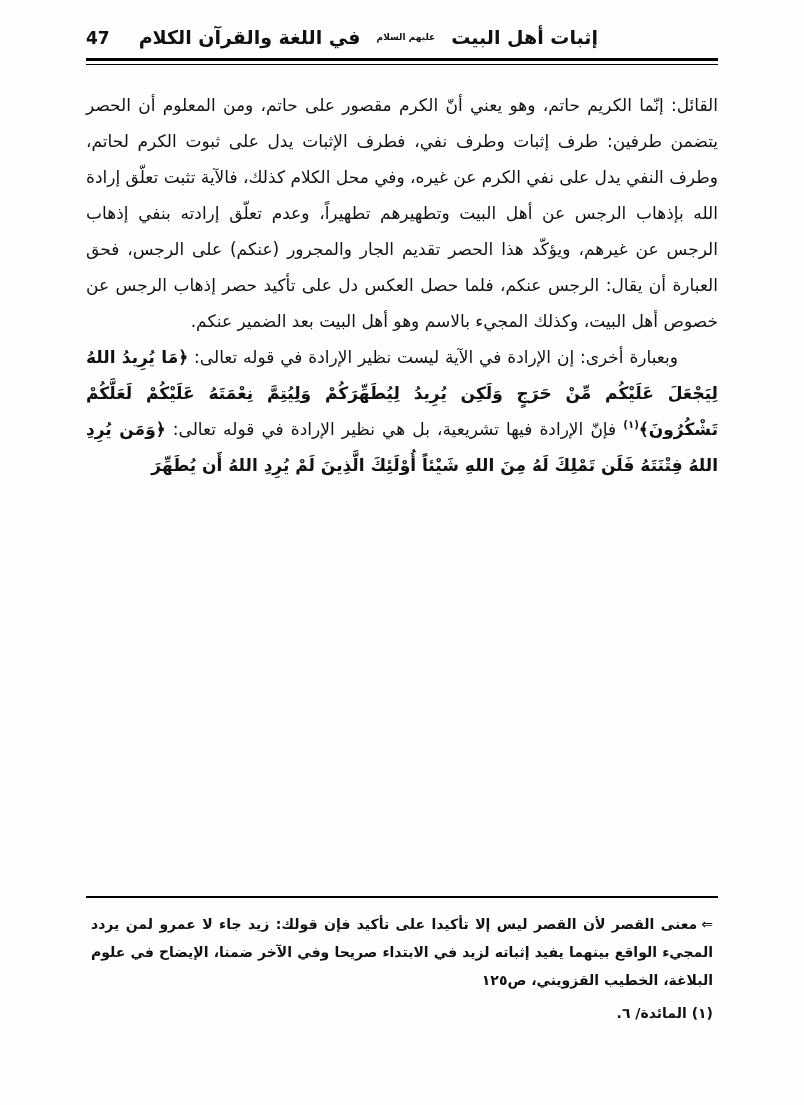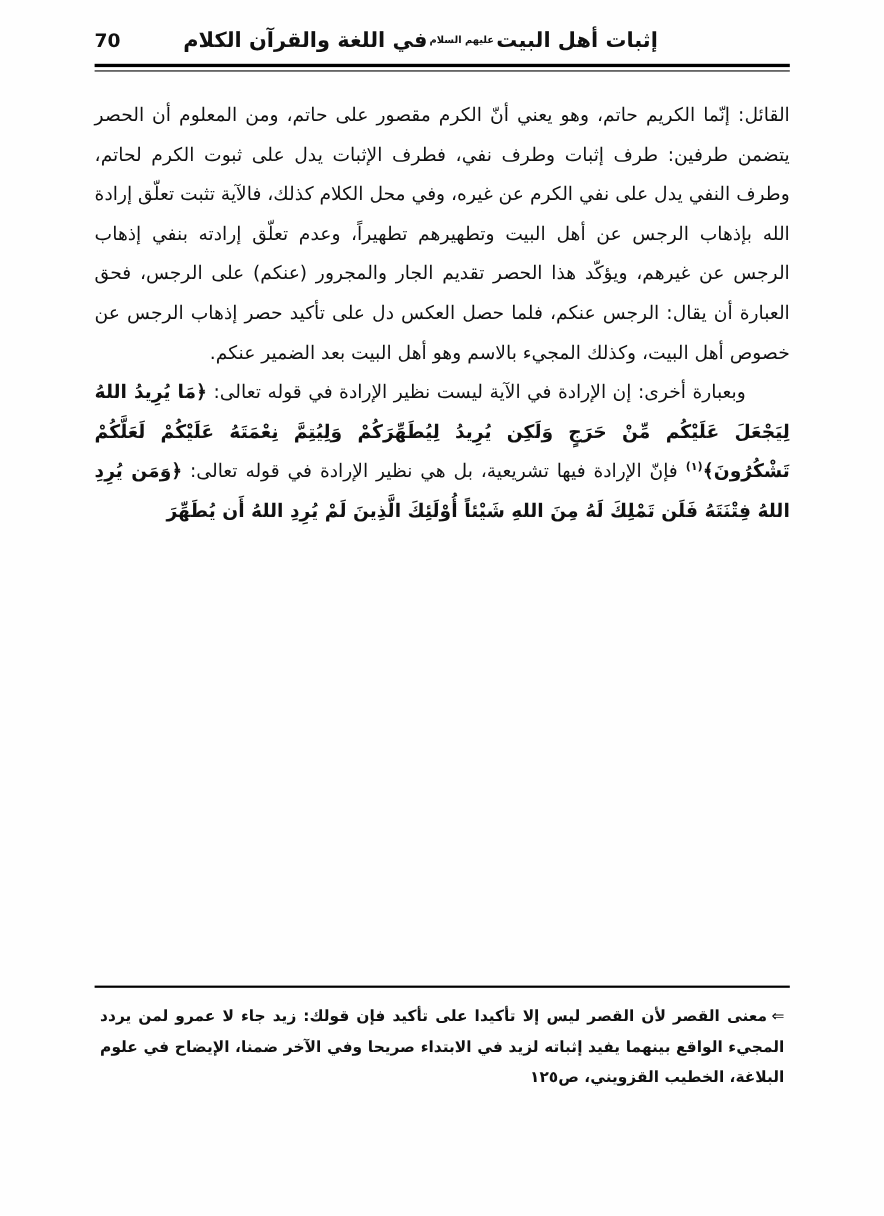--- a/index.html
+++ b/index.html
@@ -28,21 +28,21 @@
     font-size: 19px;
     letter-spacing: 0;
     white-space: nowrap;
     padding-right: 120px;
   }
   .honorific {
     font-size: 9px;
     font-weight: bold;
     display: inline-block;
     transform: translateY(-4px);
-    margin: 0 2px;
+    margin: 0 16px;
   }
   .page-number {
     font-size: 17px;
     font-weight: bold;
   }
   .header-rule {
     margin-top: 10px;
     height: 7px;
     border-top: 3px solid #000;
     border-bottom: 1px solid #000;
@@ -89,34 +89,35 @@
 </head>
 <body>
 
 <div class="page">
   <div class="content">
 
     <div class="header-row">
       <div class="book-title">
         <span>إثبات أهل البيت</span><span class="honorific">عليهم السلام</span><span>في اللغة والقرآن الكلام</span>
       </div>
-      <div class="page-number">70</div>
+      <div class="page-number">47</div>
     </div>
 
     <div class="header-rule"></div>
 
     <div class="body-text">
       <p>القائل: إنّما الكريم حاتم، وهو يعني أنّ الكرم مقصور على حاتم، ومن المعلوم أن الحصر يتضمن طرفين: طرف إثبات وطرف نفي، فطرف الإثبات يدل على ثبوت الكرم لحاتم، وطرف النفي يدل على نفي الكرم عن غيره، وفي محل الكلام كذلك، فالآية تثبت تعلّق إرادة الله بإذهاب الرجس عن أهل البيت وتطهيرهم تطهيراً، وعدم تعلّق إرادته بنفي إذهاب الرجس عن غيرهم، ويؤكّد هذا الحصر تقديم الجار والمجرور (عنكم) على الرجس، فحق العبارة أن يقال: الرجس عنكم، فلما حصل العكس دل على تأكيد حصر إذهاب الرجس عن خصوص أهل البيت، وكذلك المجيء بالاسم وهو أهل البيت بعد الضمير عنكم.</p>
       <p class="para-indent">
         <span>وبعبارة أخرى: إن الإرادة في الآية ليست نظير الإرادة في قوله تعالى: </span><span class="verse">﴿مَا يُرِيدُ اللهُ لِيَجْعَلَ عَلَيْكُم مِّنْ حَرَجٍ وَلَكِن يُرِيدُ لِيُطَهِّرَكُمْ وَلِيُتِمَّ نِعْمَتَهُ عَلَيْكُمْ لَعَلَّكُمْ تَشْكُرُونَ﴾</span><span class="fn-marker-sup">(١)</span><span> فإنّ الإرادة فيها تشريعية، بل هي نظير الإرادة في قوله تعالى: </span><span class="verse">﴿وَمَن يُرِدِ اللهُ فِتْنَتَهُ فَلَن تَمْلِكَ لَهُ مِنَ اللهِ شَيْئاً أُوْلَئِكَ الَّذِينَ لَمْ يُرِدِ اللهُ أَن يُطَهِّرَ</span>
       </p>
     </div>
   </div>
 
   <div class="footnotes">
     <div class="footnote-rule"></div>
     <div class="footnote-text">
       <p>
         <span class="continuation-arrow">⇐</span><span>معنى القصر لأن القصر ليس إلا تأكيدا على تأكيد فإن قولك: زيد جاء لا عمرو لمن يردد المجيء الواقع بينهما يفيد إثباته لزيد في الابتداء صريحا وفي الآخر ضمنا، الإيضاح في علوم البلاغة، الخطيب القزويني، ص١٢٥</span>
       </p>
+      <p>(١) المائدة/ ٦.</p>
     </div>
   </div>
 </div>
 
 </body></html>

